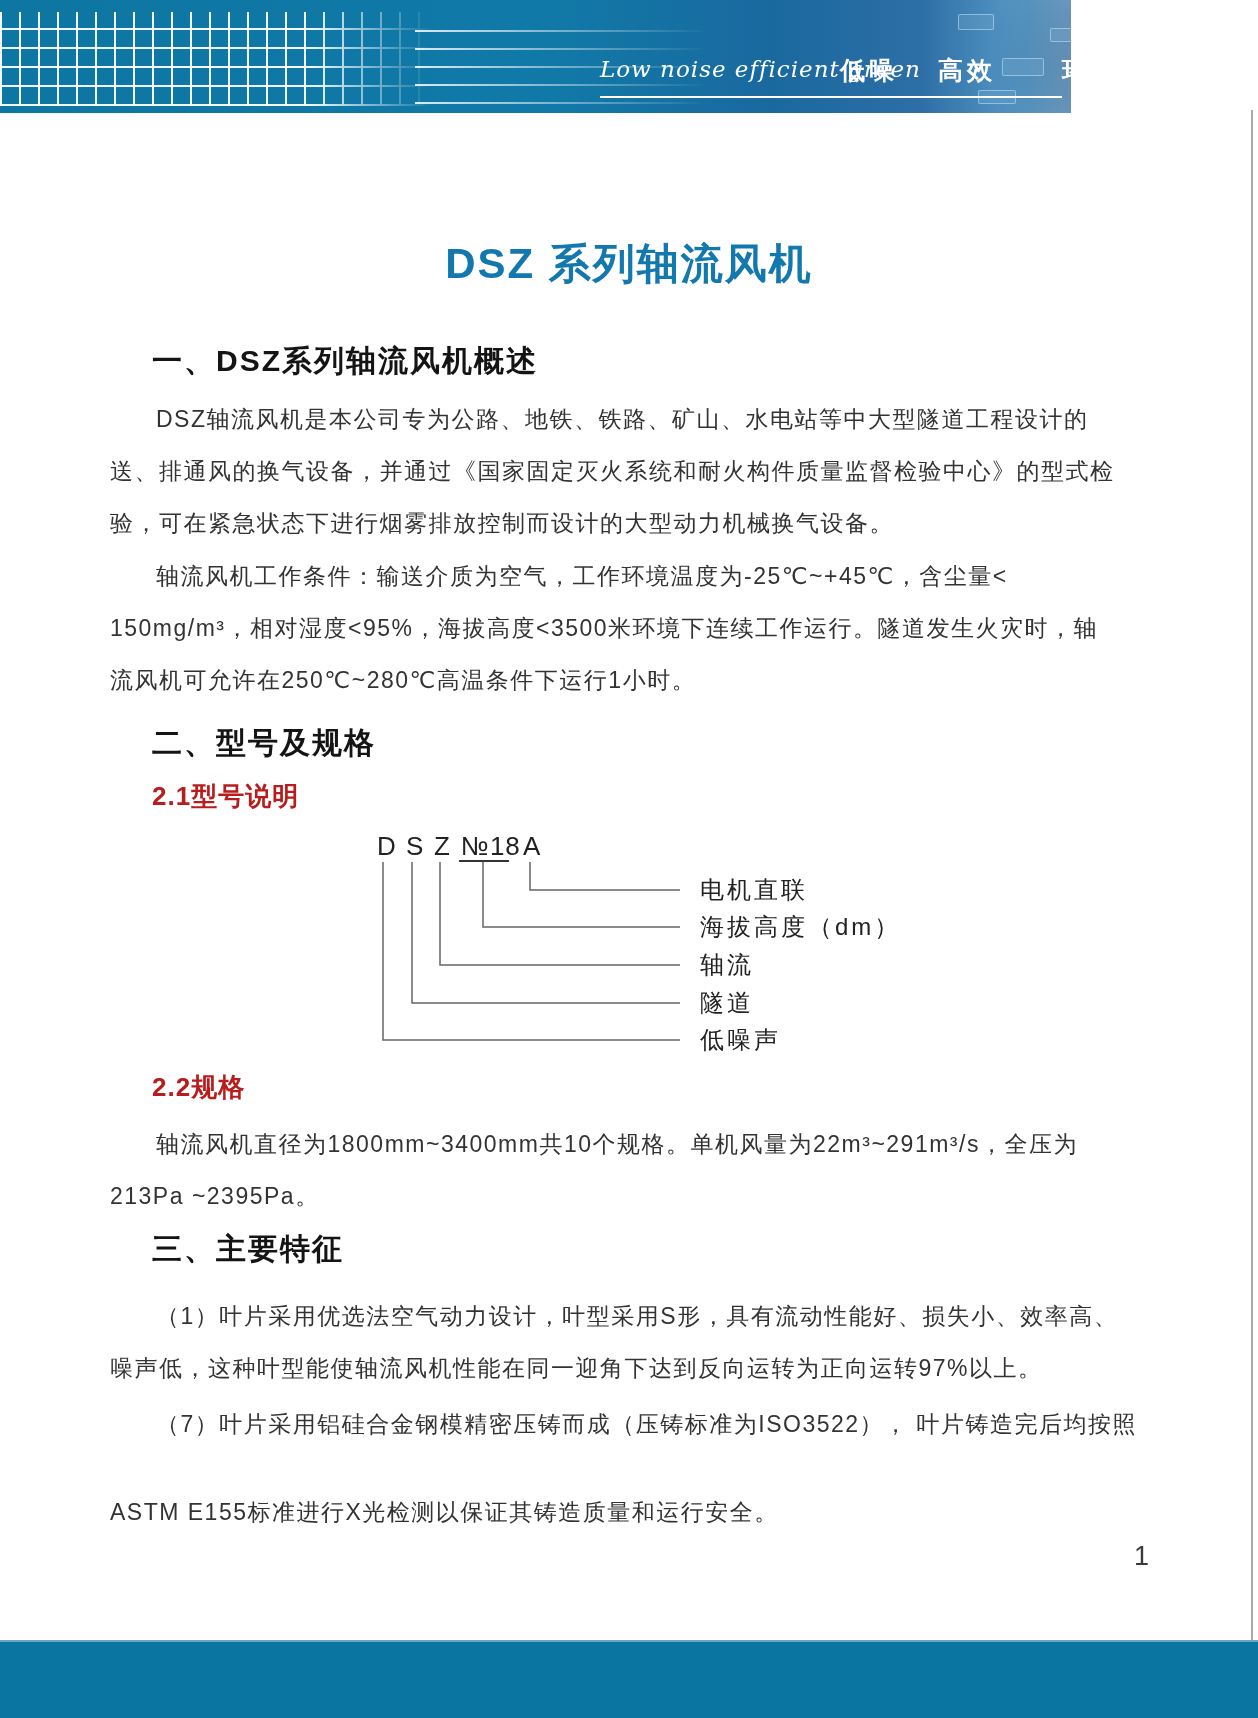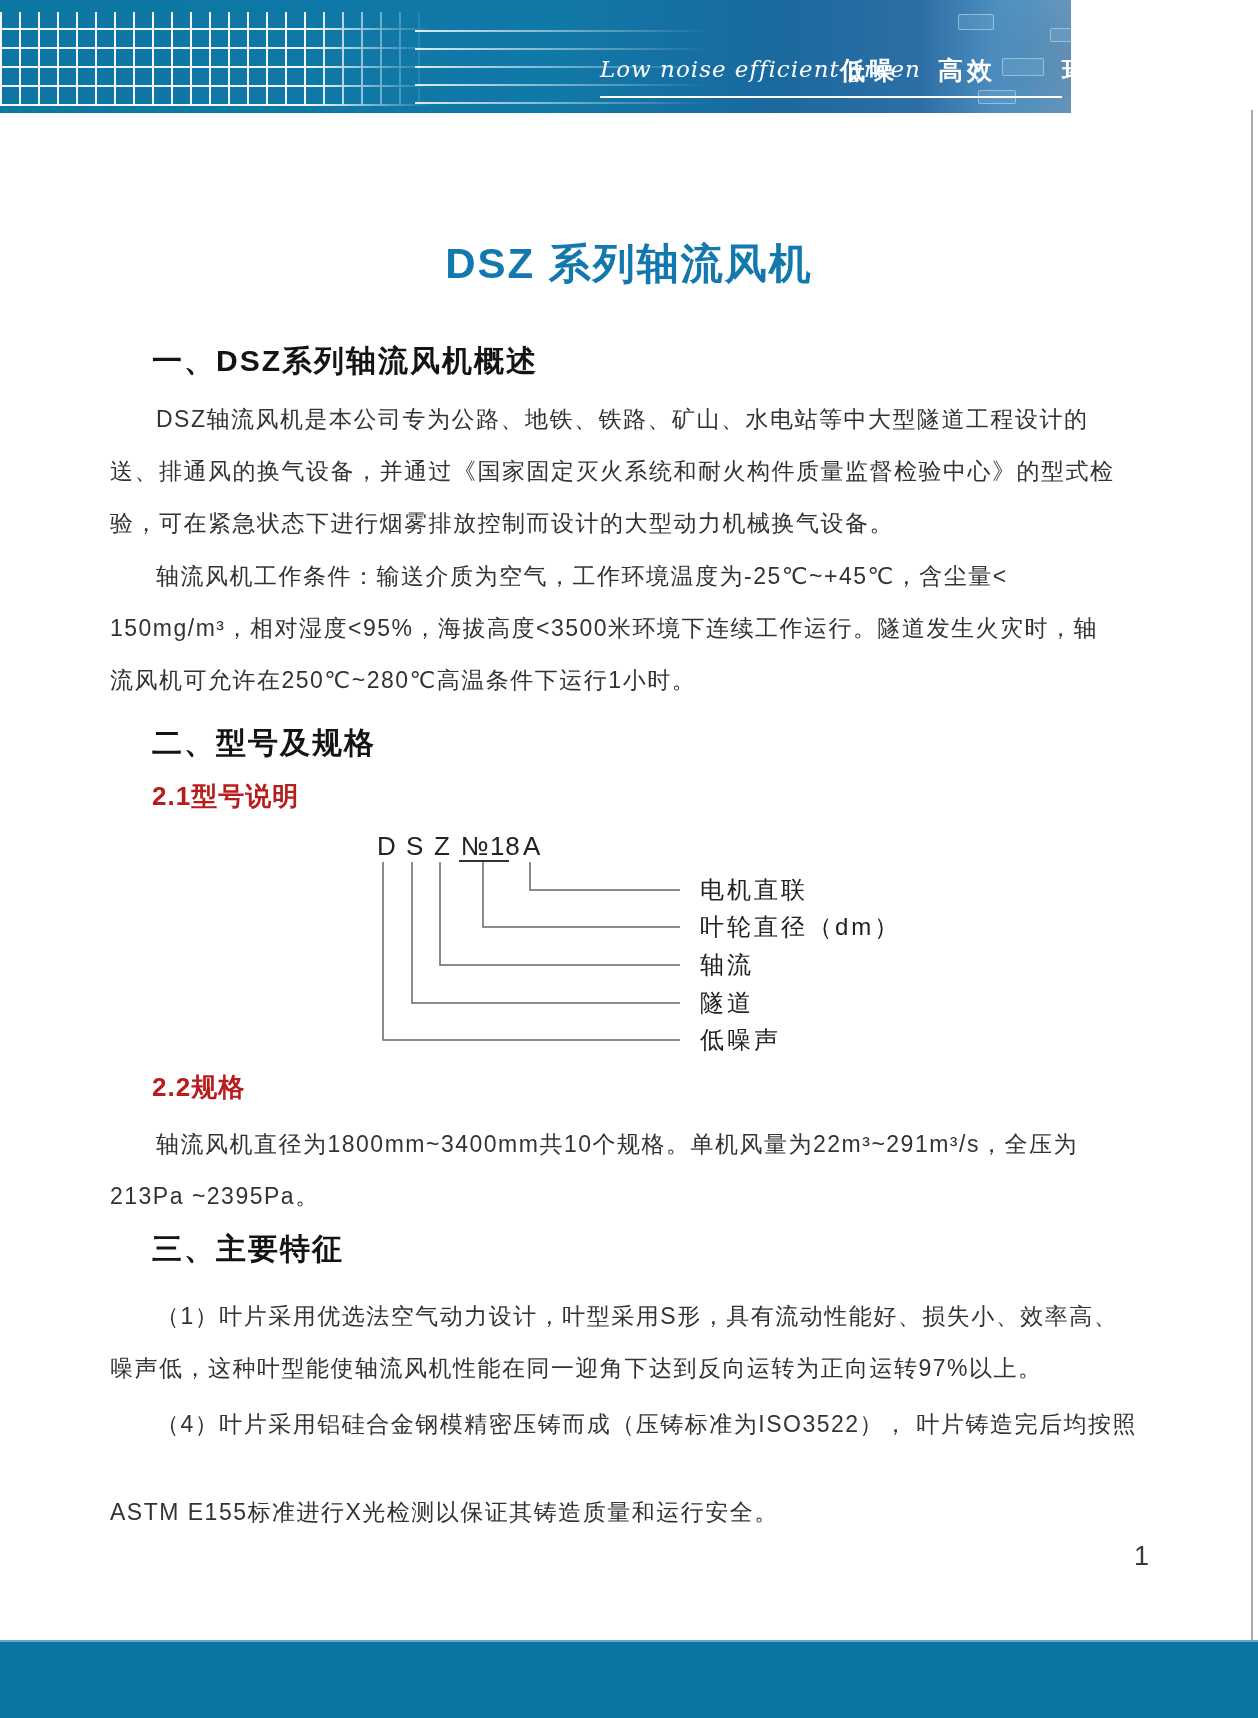--- a/index.html
+++ b/index.html
@@ -139,34 +139,34 @@
     <g fill="none" stroke="#666" stroke-width="1.5">
       <polyline points="190,7 190,35 340,35"></polyline>
       <polyline points="143,7 143,72 340,72"></polyline>
       <polyline points="100,7 100,110 340,110"></polyline>
       <polyline points="72,7 72,148 340,148"></polyline>
       <polyline points="43,7 43,185 340,185"></polyline>
     </g>
   </svg>
 
   <div class="model-label" style="top:875px;">电机直联</div>
-  <div class="model-label" style="top:912px;">叶轮直径（dm）</div>
+  <div class="model-label" style="top:912px;">海拔高度（dm）</div>
   <div class="model-label" style="top:950px;">轴流</div>
   <div class="model-label" style="top:988px;">隧道</div>
   <div class="model-label" style="top:1025px;">低噪声</div>
 
   <div class="sub-heading" style="top:1070px;">2.2规格</div>
   <div class="bodyline indent" style="top:1118px;">轴流风机直径为1800mm~3400mm共10个规格。单机风量为22m³~291m³/s，全压为</div>
   <div class="bodyline" style="top:1170px;">213Pa ~2395Pa。</div>
 
   <div class="sec-heading" style="top:1229px;">三、主要特征</div>
 
   <div class="bodyline indent" style="top:1290px;">（1）叶片采用优选法空气动力设计，叶型采用S形，具有流动性能好、损失小、效率高、</div>
   <div class="bodyline" style="top:1342px;">噪声低，这种叶型能使轴流风机性能在同一迎角下达到反向运转为正向运转97%以上。</div>
 
-  <div class="bodyline indent" style="top:1398px;">（4）叶片采用铝硅合金钢模精密压铸而成（压铸标准为ISO3522）， 叶片铸造完后均按照</div>
+  <div class="bodyline indent" style="top:1398px;">（7）叶片采用铝硅合金钢模精密压铸而成（压铸标准为ISO3522）， 叶片铸造完后均按照</div>
   <div class="bodyline" style="top:1486px;">ASTM E155标准进行X光检测以保证其铸造质量和运行安全。</div>
 
   <div class="page-number">1</div>
   <div class="edge-line"></div>
   <div class="footer-bar"></div>
 
 </div>
 
 </body></html>

